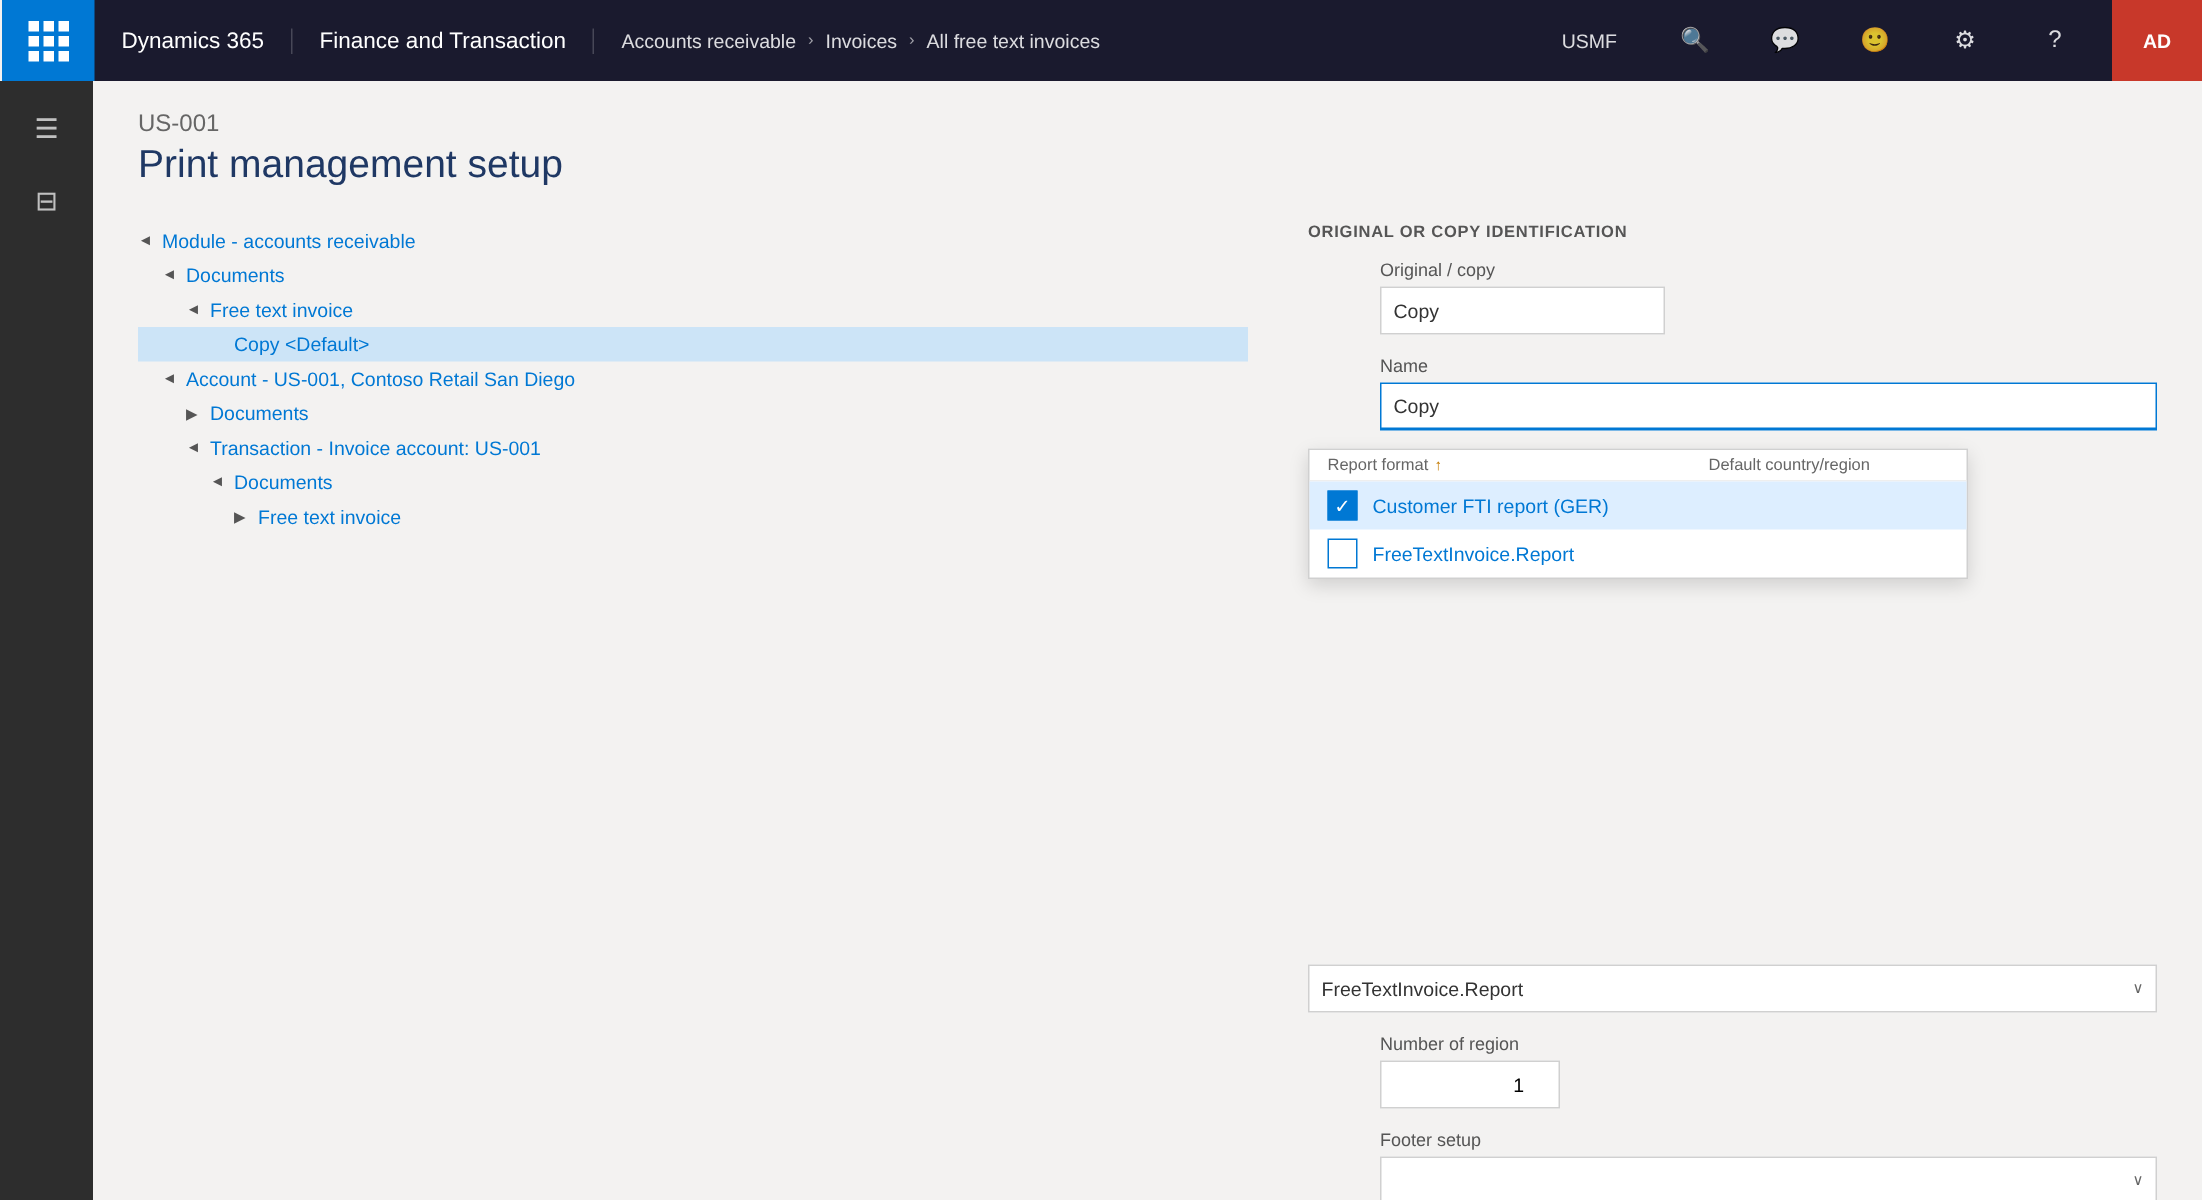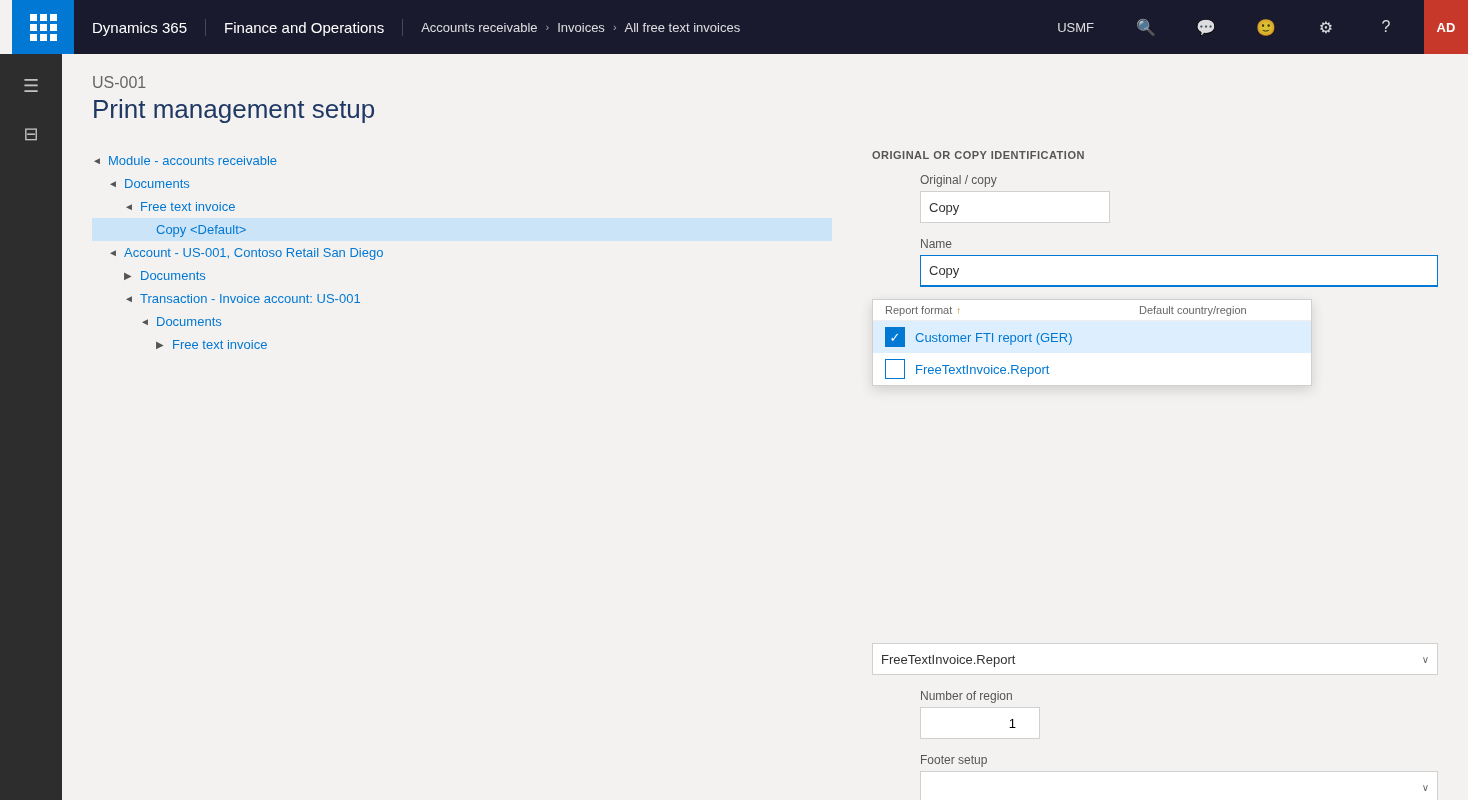--- a/index.html
+++ b/index.html
@@ -6,21 +6,21 @@
     body { font-family: 'Segoe UI', Tahoma, Geneva, Verdana, sans-serif; font-size: 13px; background: #f3f2f1; overflow: hidden; }
 
     
     .top-nav {
       display: flex;
       align-items: center;
       background: #1a1a2e;
       height: 54px;
       color: white;
       position: fixed;
-      top: 0; left: 12px; right: 0;
+      top: 0; left: 1px; right: 0;
       z-index: 1000;
     }
     .nav-waffle {
       width: 62px;
       height: 54px;
       background: #0078d4;
       display: flex;
       align-items: center;
       justify-content: center;
       cursor: pointer;
@@ -73,21 +73,21 @@
       cursor: pointer;
       color: rgba(255,255,255,0.85);
       font-size: 16px;
     }
     .nav-env {
       padding: 0 14px;
       font-size: 13px;
       color: rgba(255,255,255,0.85);
     }
     .nav-avatar {
-      width: 44px;
+      width: 60px;
       height: 54px;
       background: #c8382a;
       display: flex;
       align-items: center;
       justify-content: center;
       color: white;
       font-size: 13px;
       font-weight: 600;
       cursor: pointer;
     }
@@ -329,21 +329,21 @@
         <span></span>
       <span></span>
         <span></span>
         <span></span>
       <span></span>
         <span></span>
         <span></span>
     </div>
   </div>
   <div class="nav-app-name">Dynamics 365</div>
-  <div class="nav-module-name">Finance and Operations</div>
+  <div class="nav-module-name">Finance and Transaction</div>
   <div class="nav-breadcrumb">
     <span>Accounts receivable</span>
     <span class="chevron">›</span>
     <span>Invoices</span>
     <span class="chevron">›</span>
     <span>All free text invoices</span>
   </div>
   <div class="nav-right">
     <div class="nav-env">USMF</div>
     <div class="nav-item" title="Search">🔍</div>

